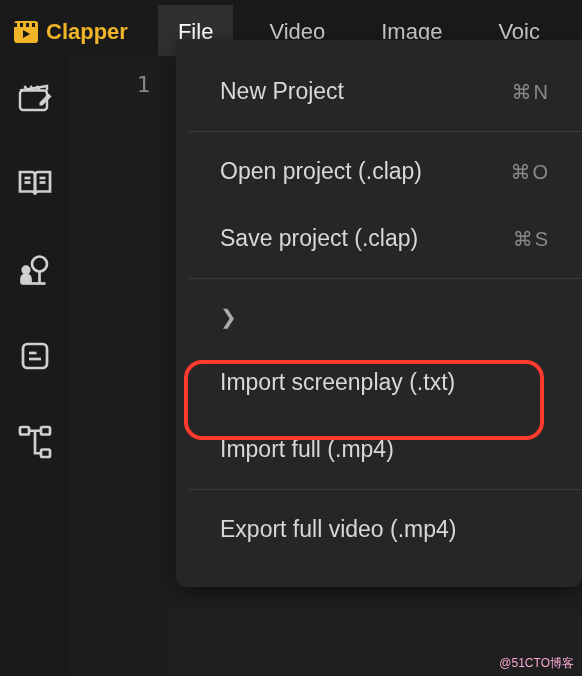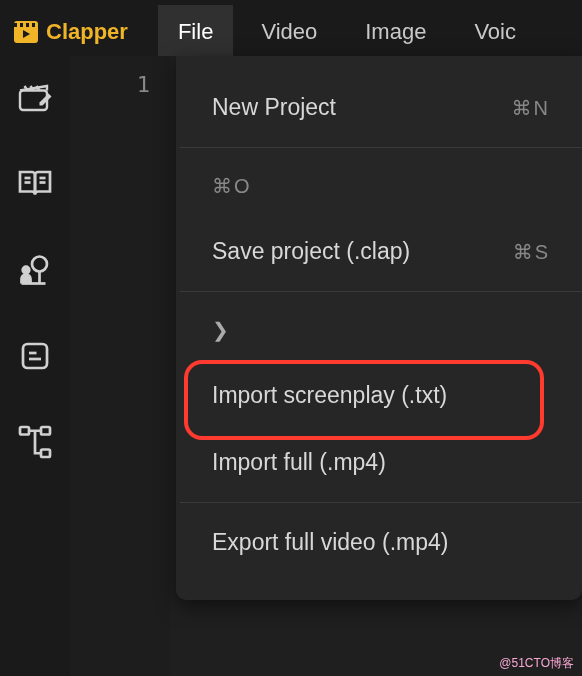--- a/index.html
+++ b/index.html
@@ -47,21 +47,21 @@
     top:9px; left:9px;
     border-left:7px solid #1a1a1a;
     border-top:4px solid transparent;
     border-bottom:4px solid transparent;
   }
   .logo-text {
     color:#f0b429;
     font-weight:700;
     font-size:22px;
   }
-  .menu-items { display:flex; gap: 8px; justify-content: flex-end; }
+  .menu-items { display:flex; gap: 16px; justify-content: flex-end; }
   .menu-item {
     color:#c9c9c9;
     font-size:22px;
     padding:14px 20px;
     cursor:pointer;
   }
   .menu-item.active { background:#303030; color:#fff; }
 
   
   .sidebar {
@@ -96,26 +96,26 @@
     color:#888;
     font-family: ui-monospace, Menlo, monospace;
     font-size:22px;
     text-align:right;
     padding:16px 20px 0 0;
   }
 
   
   .dropdown {
     position:absolute;
-    top:56px;
+    top:40px;
     left:176px;
     width:406px;
     background:#262626;
     border-radius:0 0 10px 10px;
-    padding:18px 0 24px 4px;
+    padding:18px 0 24px 12px;
     box-shadow: 0 6px 20px rgba(0,0,0,0.5);
   }
   .dd-item {
     display:flex;
     align-items:center;
     justify-content:space-between;
     padding:20px 32px 20px 32px;
     font-size:23px;
     color:#d8d8d8;
     cursor:pointer;
@@ -222,20 +222,21 @@
 
 <div class="dropdown">
 
   <div class="dd-item">
     <span class="dd-label">New Project</span>
     <span class="dd-shortcut">⌘N</span>
   </div>
   <div class="dd-sep"></div>
 
   <div class="dd-item">
+    <span class="dd-label">Open project (.clap)</span>
     <span class="dd-shortcut">⌘O</span>
   </div>
   <div class="dd-item">
     <span class="dd-label">Save project (.clap)</span>
     <span class="dd-shortcut">⌘S</span>
   </div>
   <div class="dd-sep"></div>
 
   <div class="dd-item">
     <span class="dd-chevron">❯</span>

